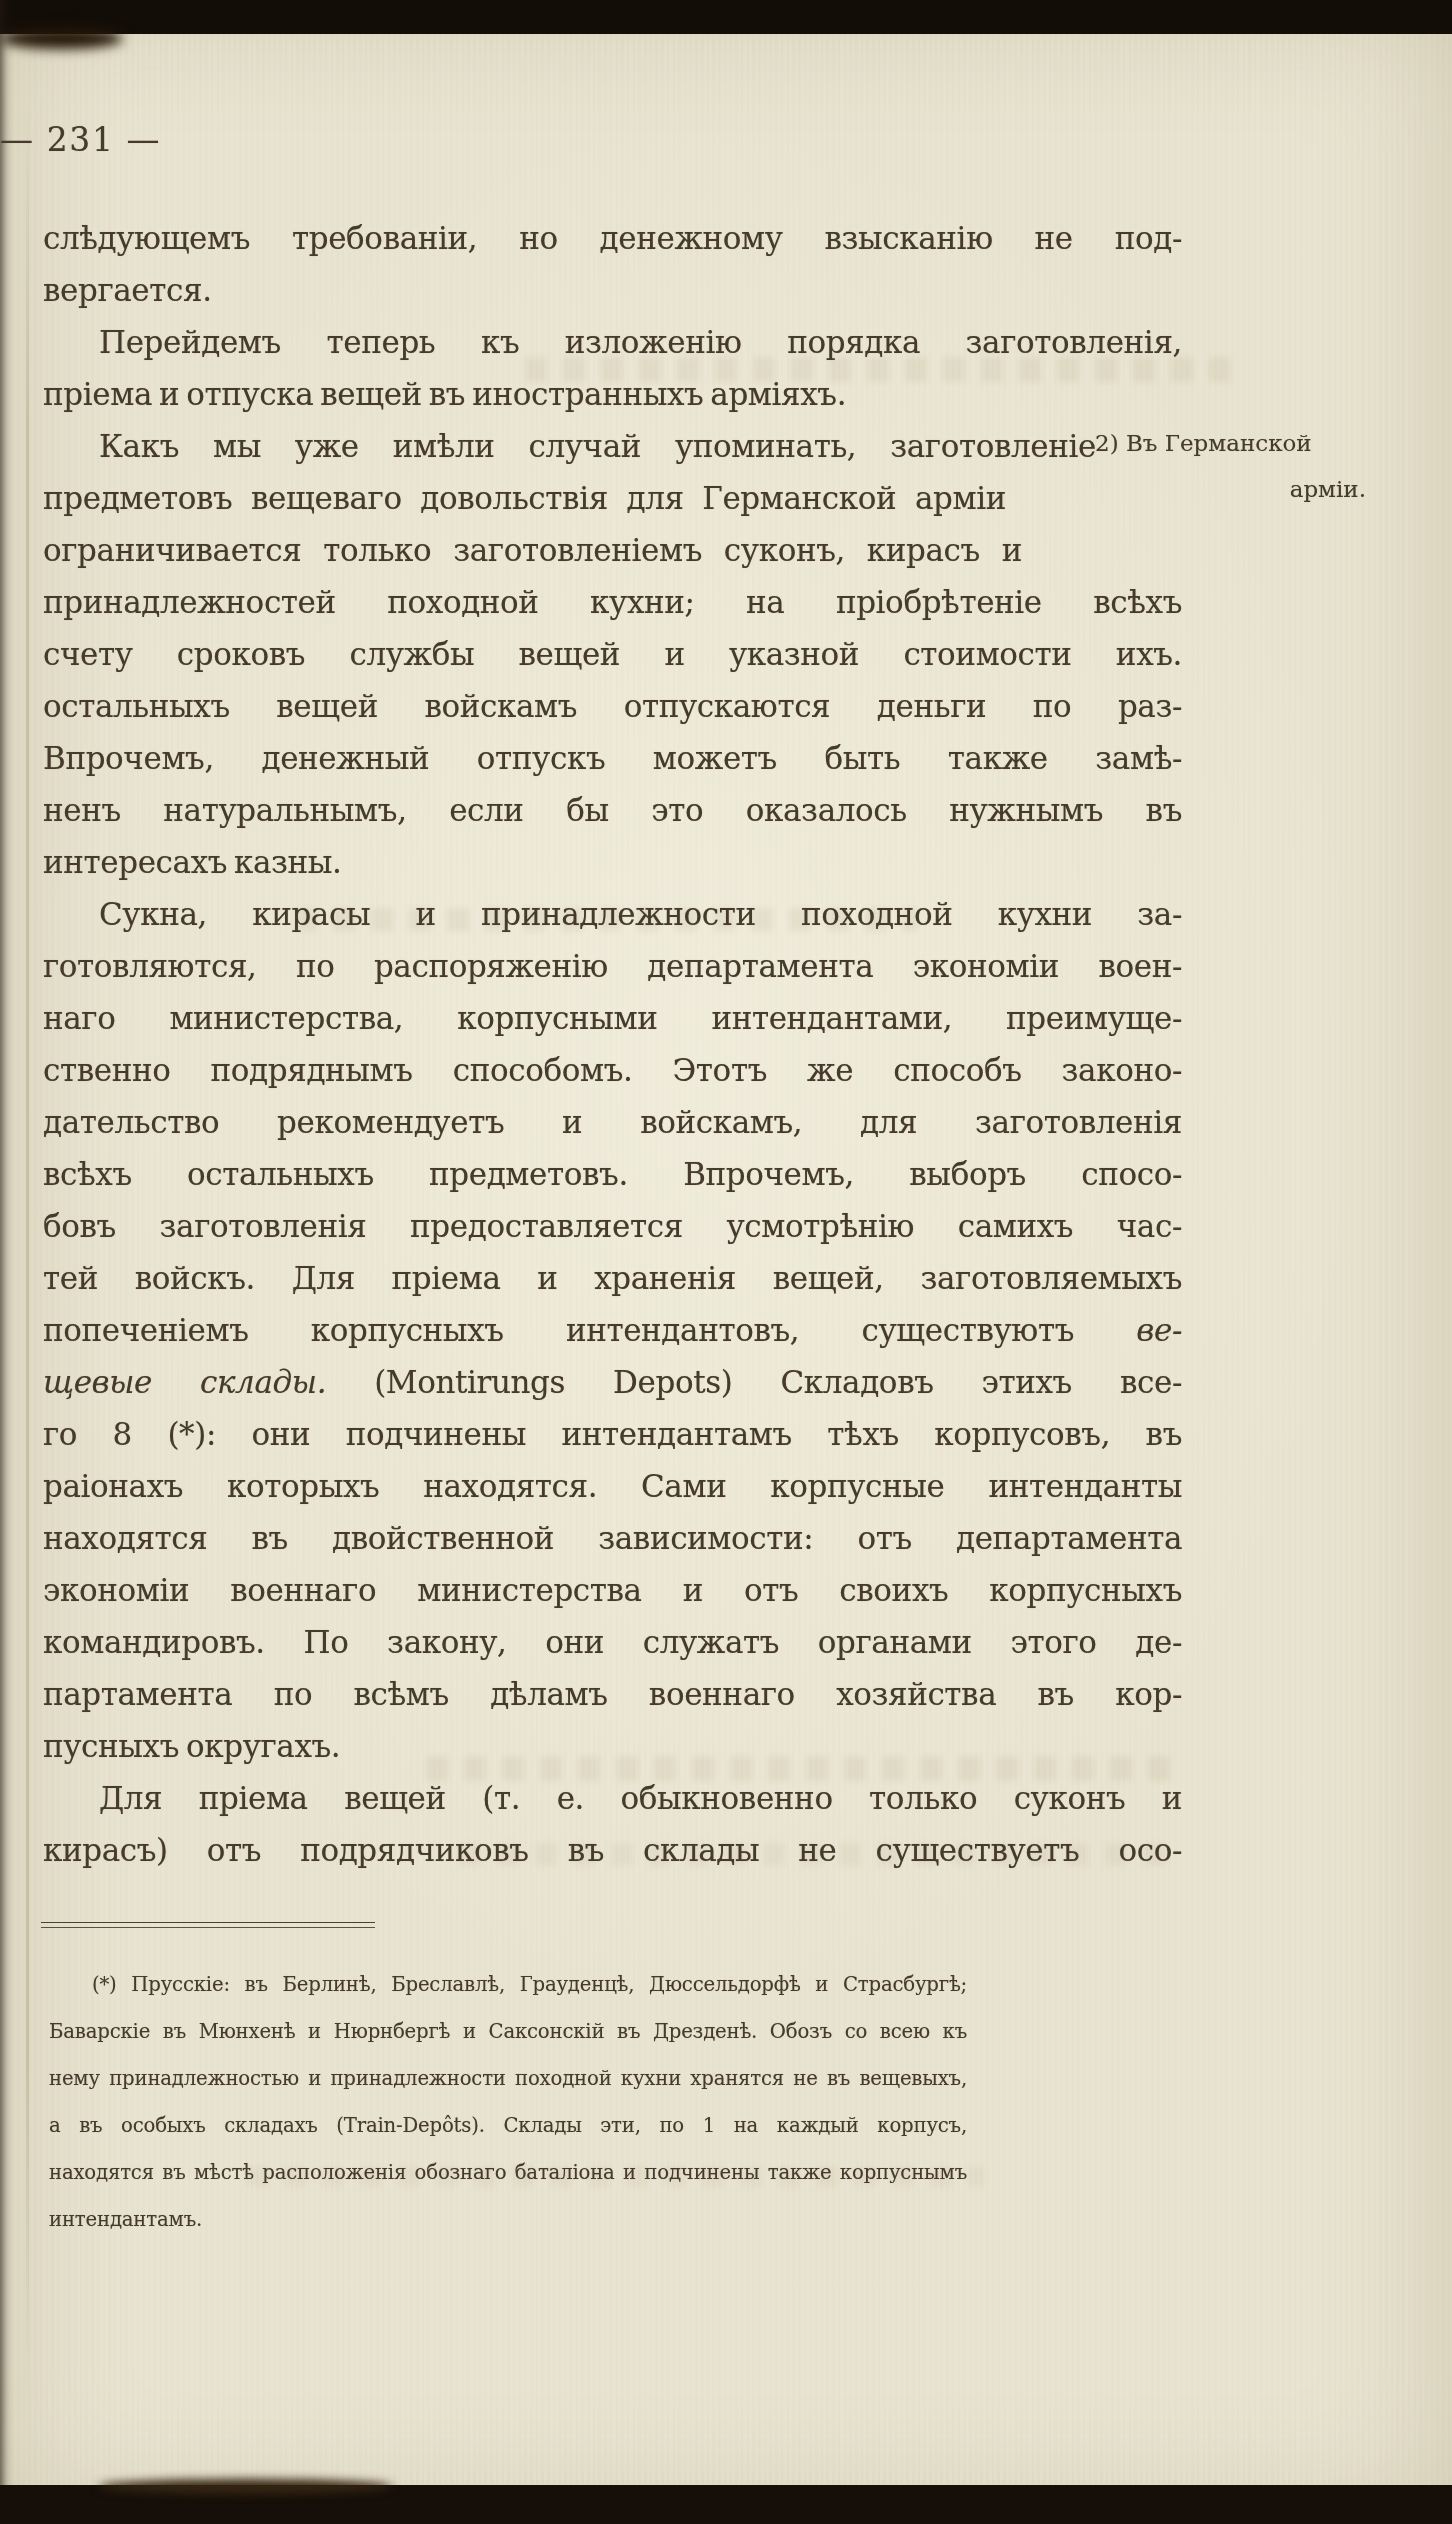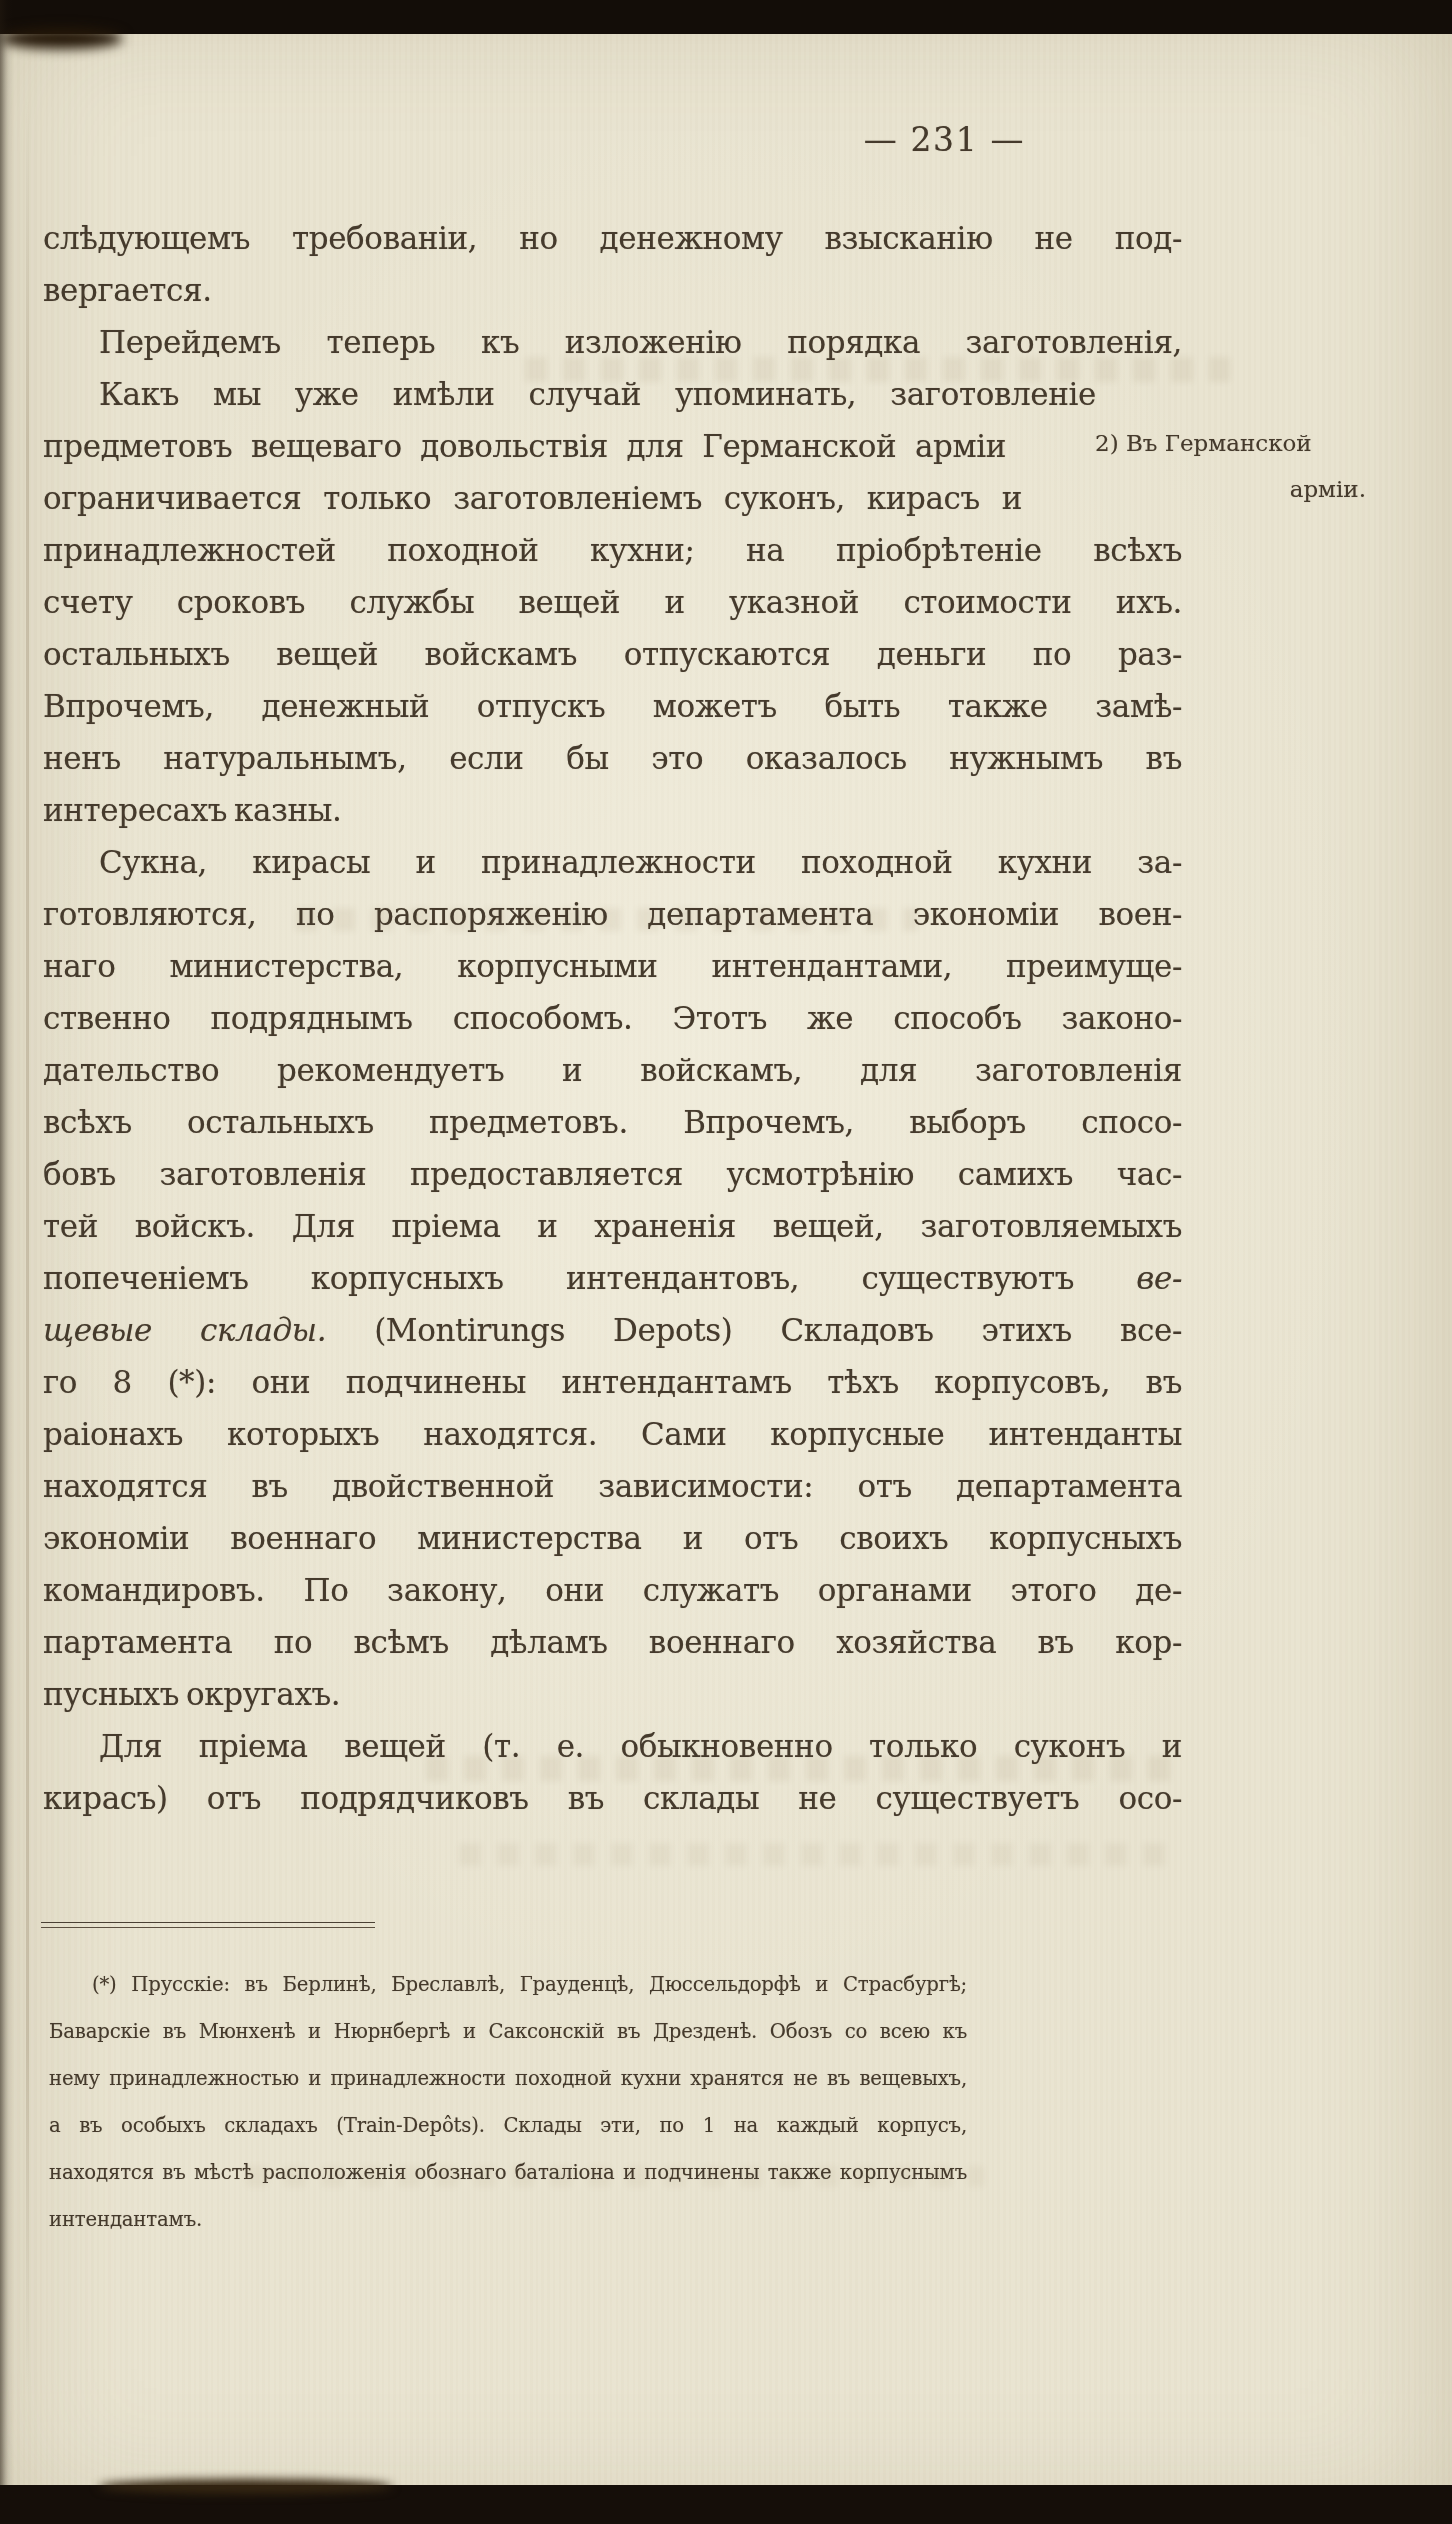--- a/index.html
+++ b/index.html
@@ -28,21 +28,21 @@
   .ghost{position:absolute;filter:blur(3.3px);opacity:.10;border-radius:3.3px;
     background:repeating-linear-gradient(90deg, rgba(128,106,70,.85) 0 22px, rgba(128,106,70,0) 22px 38px);}
   .g1{top:357px;left:525px;width:705px;height:24.6px;}
   .g2{top:908px;left:295px;width:623px;height:23px;}
   .g3{top:1756px;left:426px;width:754px;height:24.6px;}
   .g4{top:1843px;left:459px;width:721px;height:23px;opacity:.08;}
   .g5{top:2166px;left:246px;width:738px;height:21px;opacity:.07;}
 
   .page-number{
     position:absolute;top:120px;left:0;width:1025px;
-    text-align:right;font-size:33px;letter-spacing:1.6px;
+    text-align:left;font-size:33px;letter-spacing:1.6px;
     text-shadow:0 0 0.8px rgba(69,58,44,.4);
   }
 
   .margin-note{
     position:absolute;top:420px;left:1095px;width:271px;
     font-size:23px;line-height:46px;
     text-shadow:0 0 0.8px rgba(69,58,44,.35);
   }
   .margin-note .mn2{text-align:right;}
 
@@ -91,20 +91,21 @@
 
   <div class="margin-note">
     <div class="mn1">2) Въ Германской</div>
     <div class="mn2">арміи.</div>
   </div>
 
   <div class="body" id="body">
       <div class="line"><span>слѣдующемъ требованіи, но денежному взысканію не под-</span></div>
       <div class="line last"><span>вергается.</span></div>
       <div class="line indent"><span>Перейдемъ теперь къ изложенію порядка заготовленія,</span></div>
+      <div class="line last"><span>пріема и отпуска вещей въ иностранныхъ арміяхъ.</span></div>
       <div class="line indent" style="padding-right: 86px;"><span>Какъ мы уже имѣли случай упоминать, заготовленіе</span></div>
       <div class="line" style="padding-right: 176px;"><span>предметовъ вещеваго довольствія для Германской арміи</span></div>
       <div class="line" style="padding-right: 160px;"><span>ограничивается только заготовленіемъ суконъ, кирасъ и</span></div>
       <div class="line"><span>принадлежностей походной кухни; на пріобрѣтеніе всѣхъ</span></div>
       <div class="line"><span>счету сроковъ службы вещей и указной стоимости ихъ.</span></div>
       <div class="line"><span>остальныхъ вещей войскамъ отпускаются деньги по раз-</span></div>
       <div class="line"><span>Впрочемъ, денежный отпускъ можетъ быть также замѣ-</span></div>
       <div class="line"><span>ненъ натуральнымъ, если бы это оказалось нужнымъ въ</span></div>
       <div class="line last"><span>интересахъ казны.</span></div>
       <div class="line indent"><span>Сукна, кирасы и принадлежности походной кухни за-</span></div>

